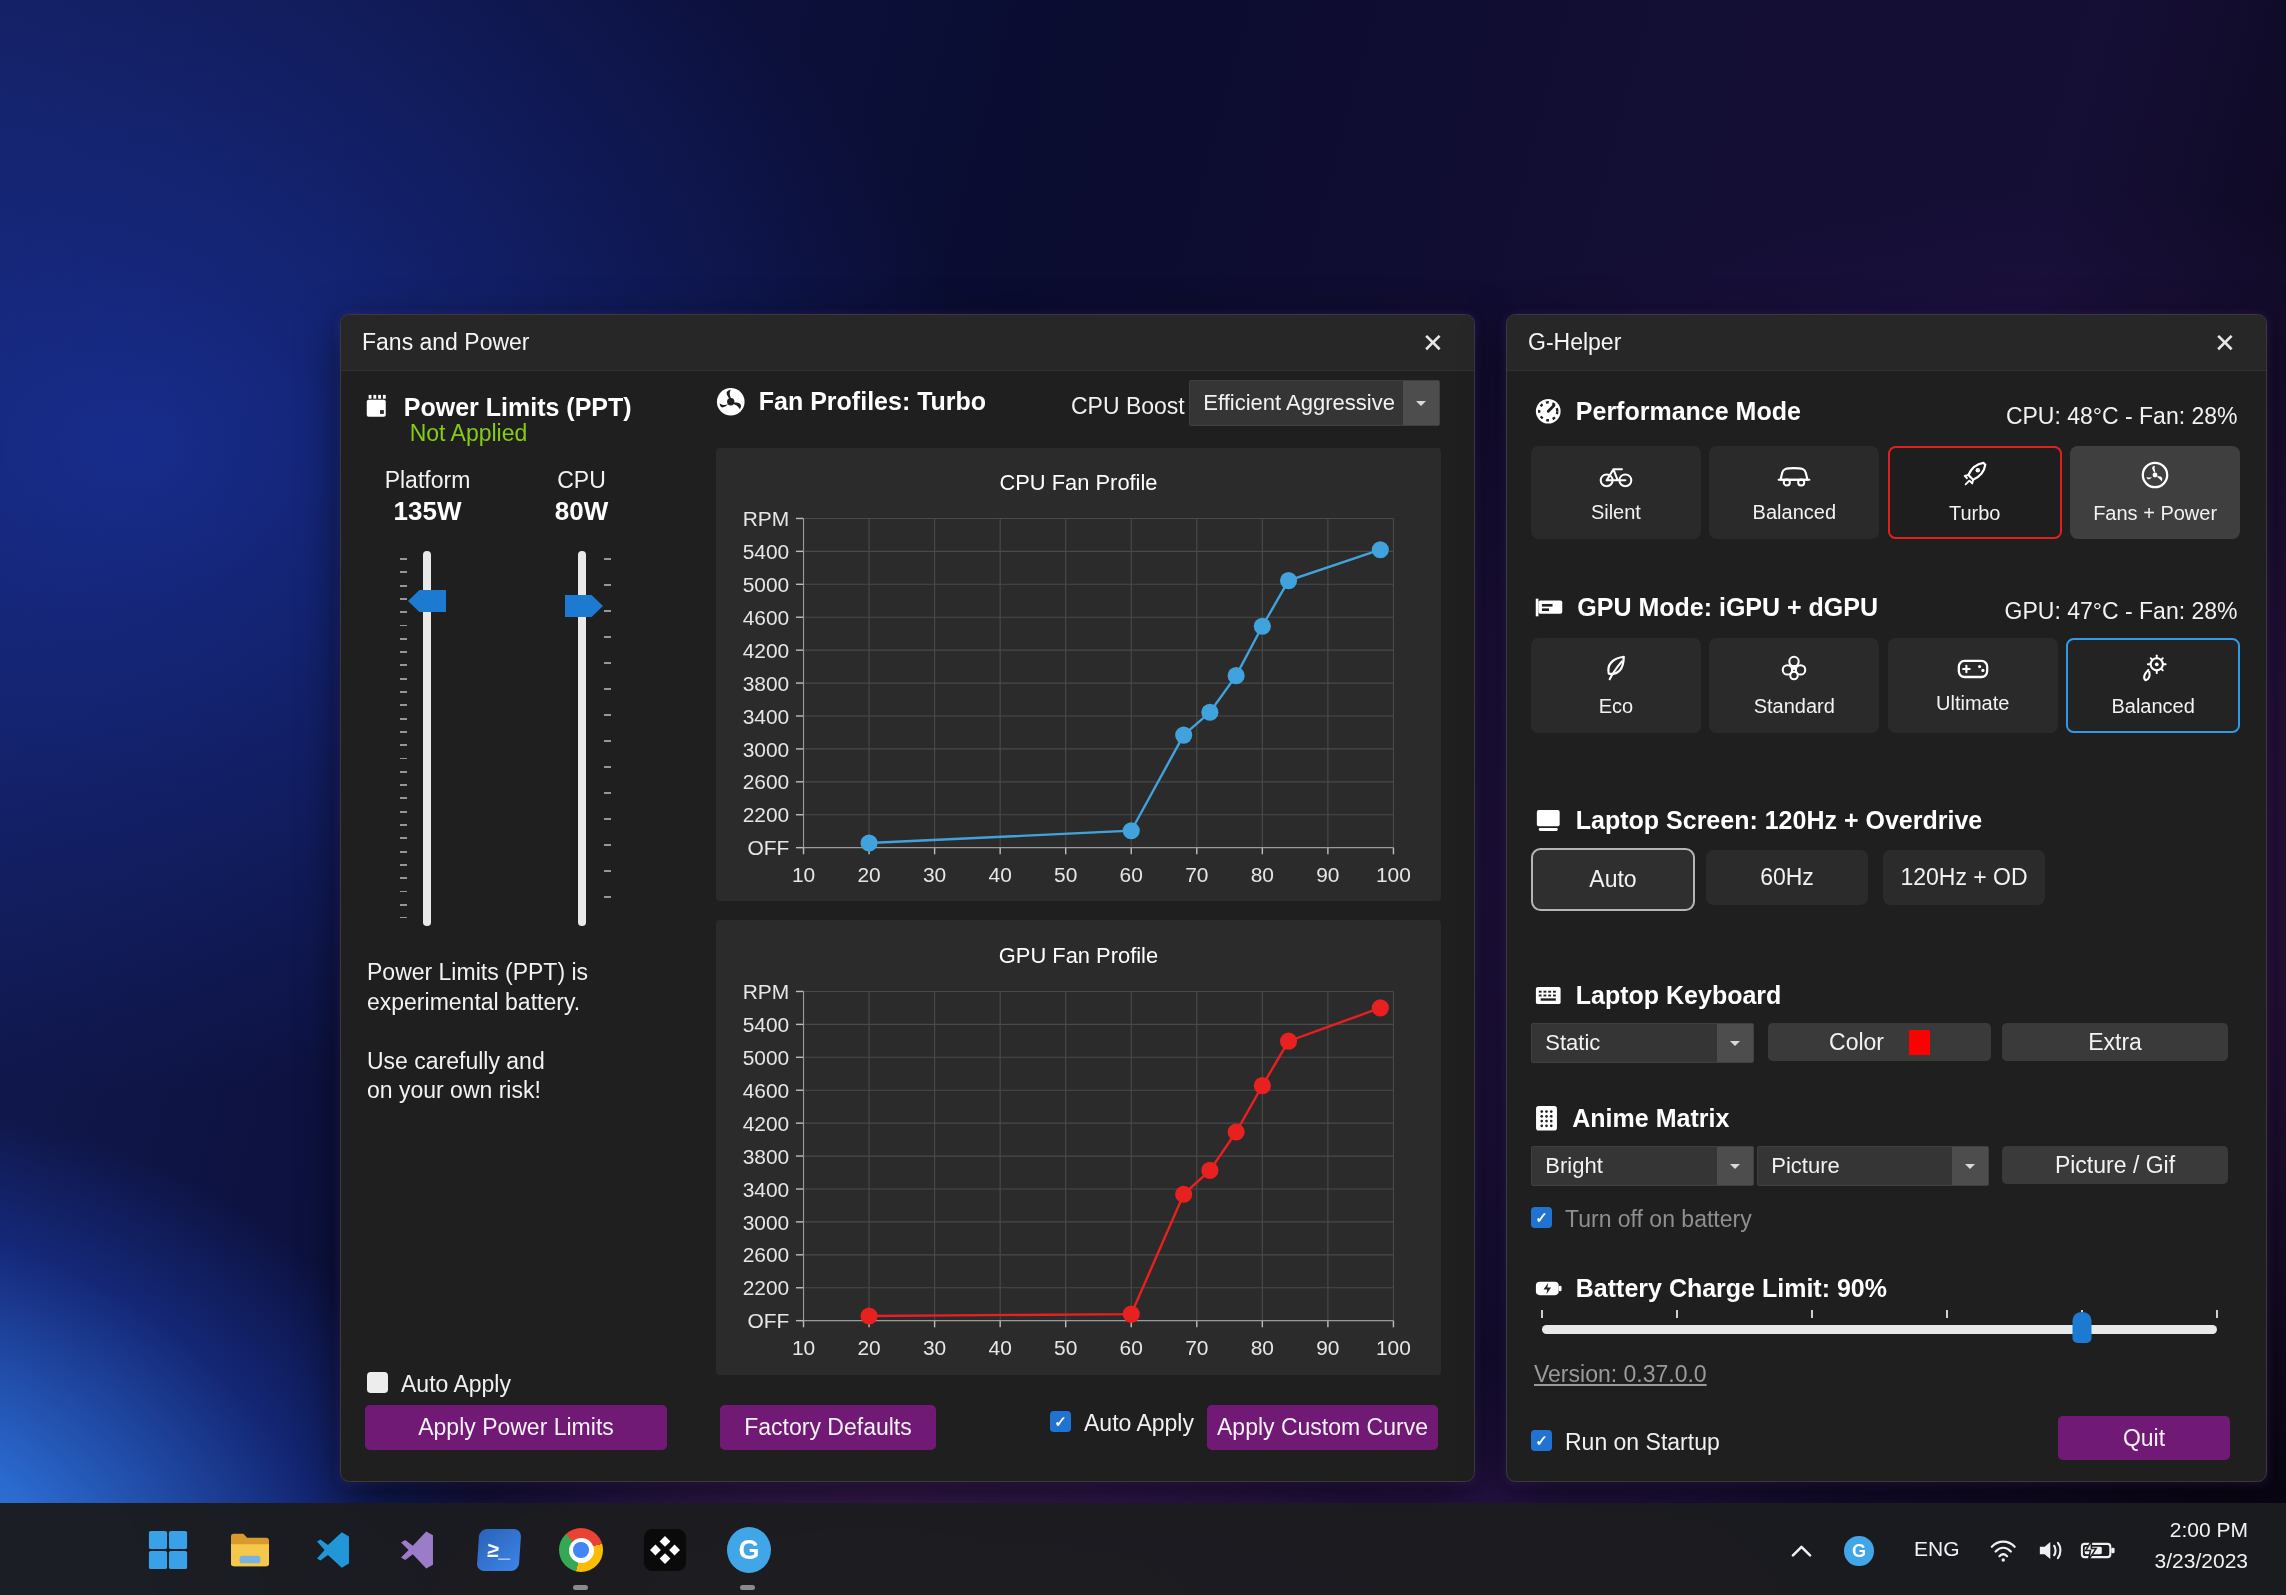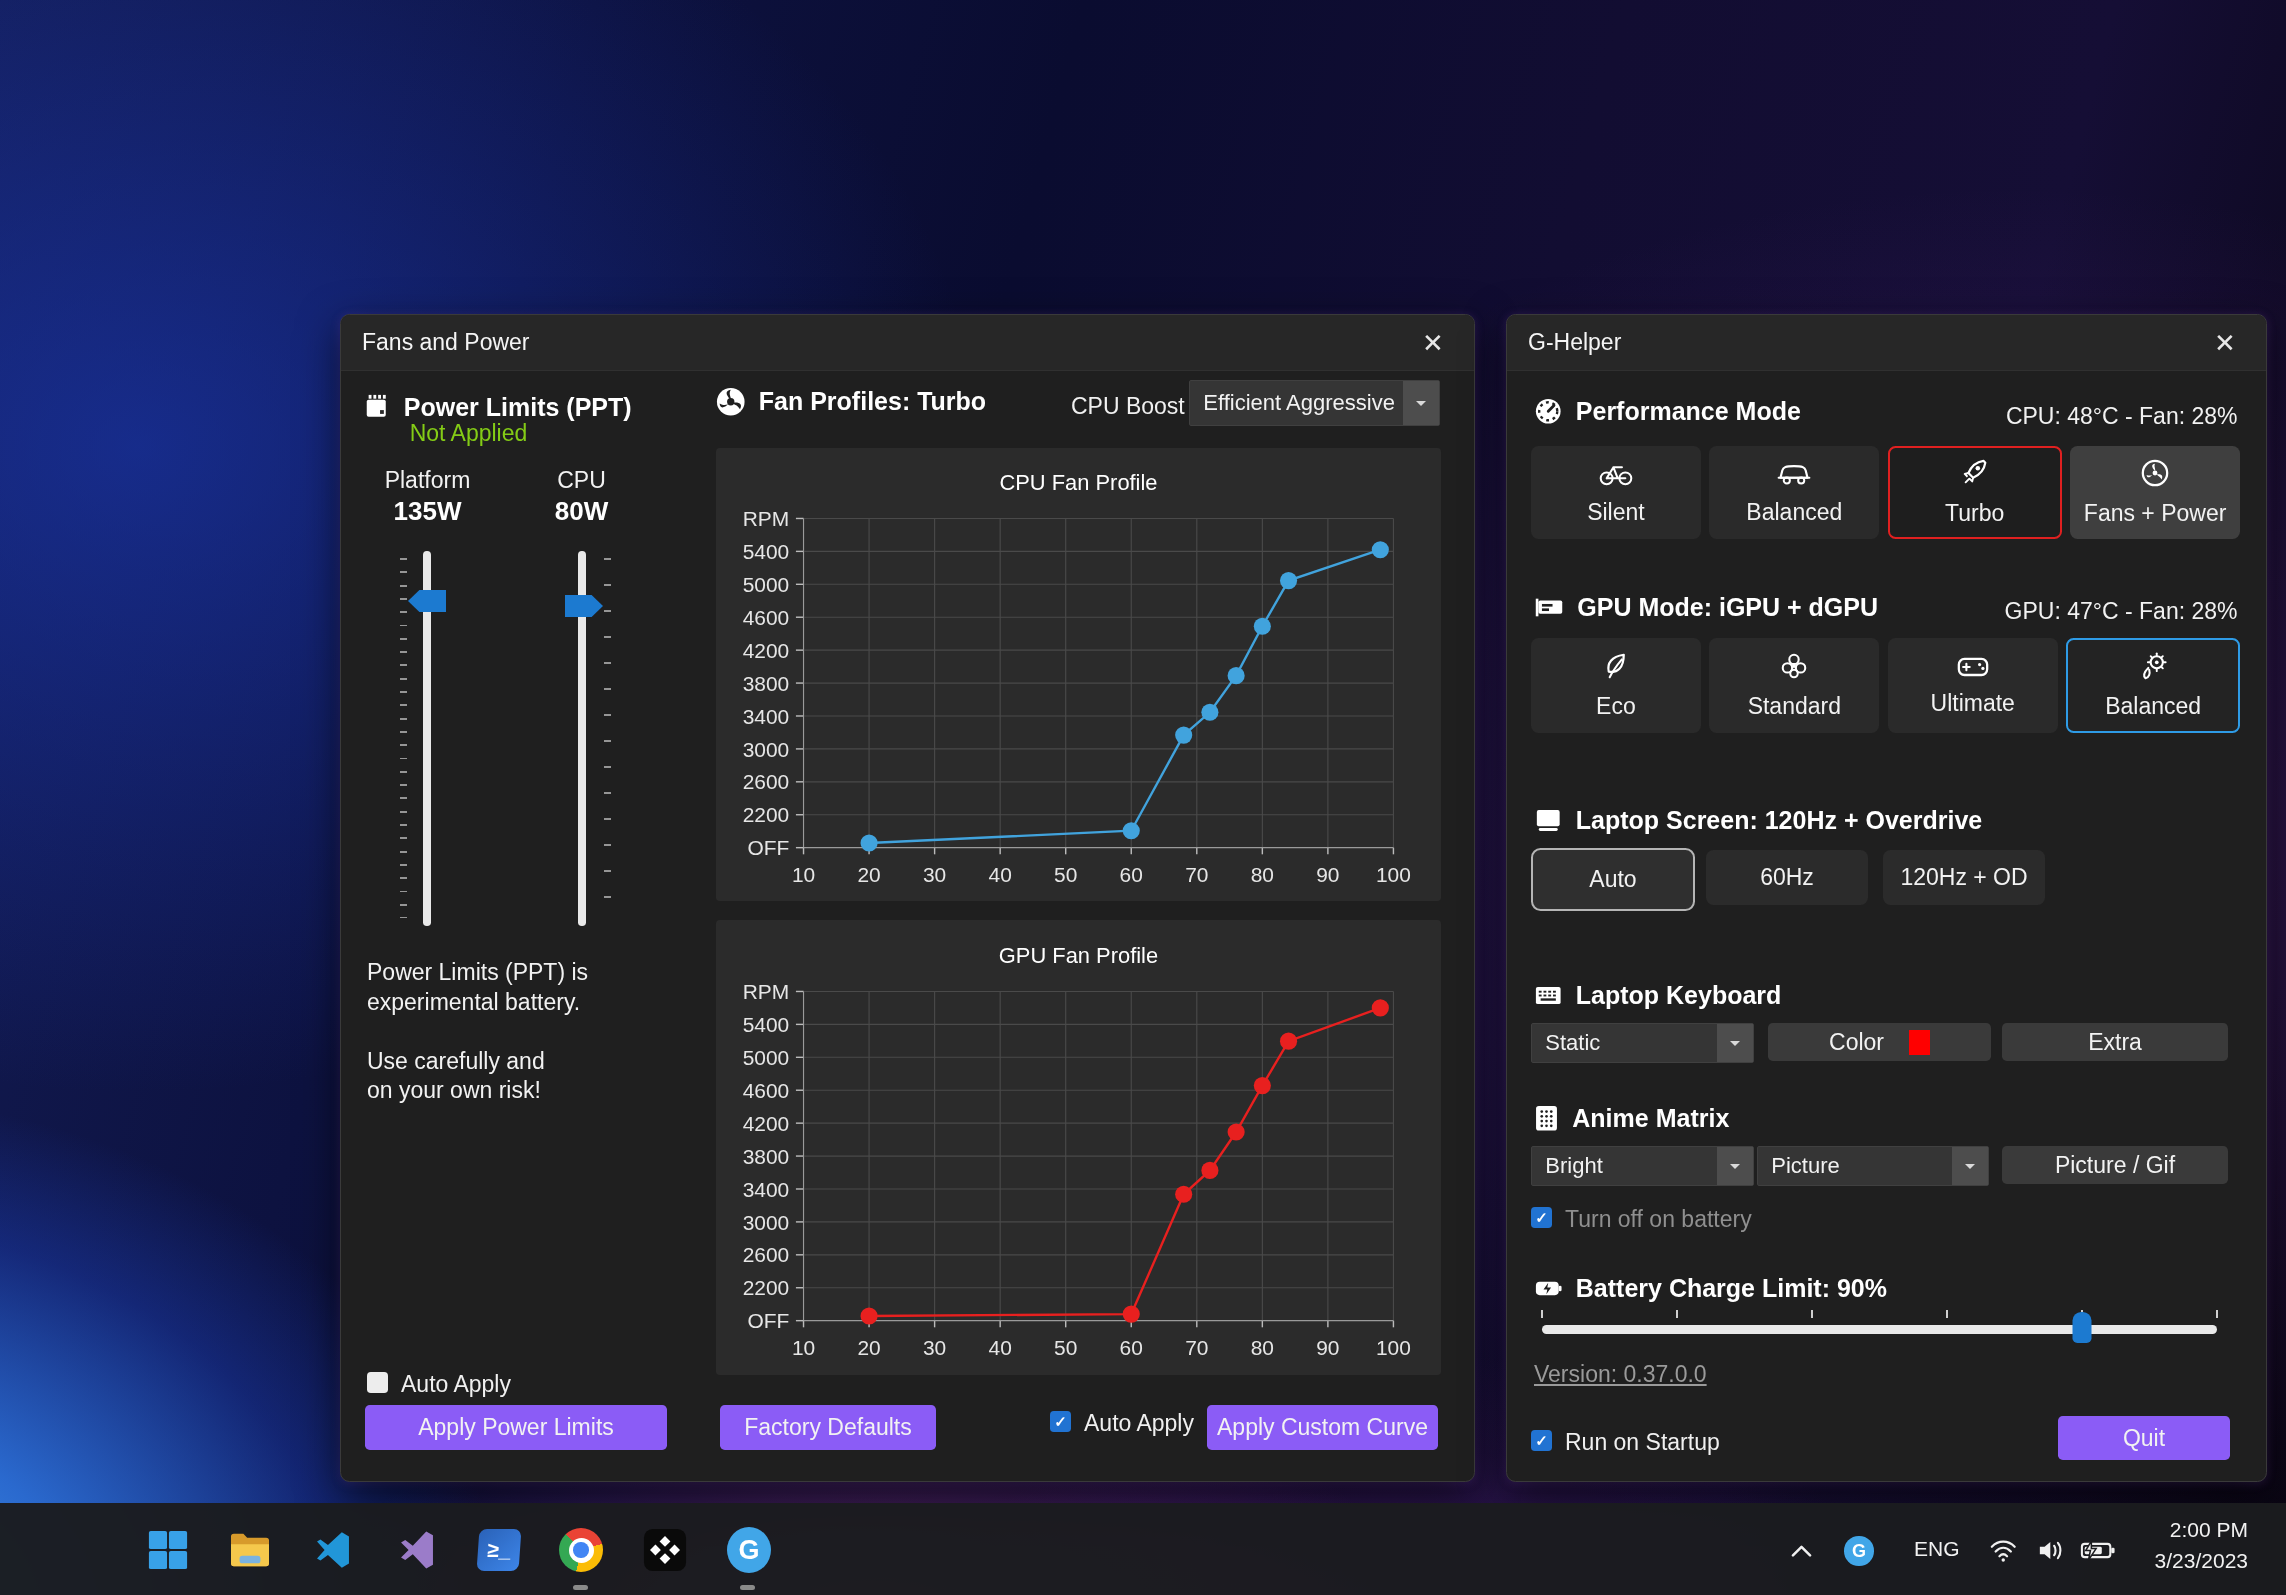--- a/index.html
+++ b/index.html
@@ -16,38 +16,38 @@
   }
   .window{position:absolute;background:#1f1f1f;border:1px solid #3a3a3a;border-radius:9.5px;
     box-shadow:0 13.3px 42px rgba(0,0,0,.6), 0 1.9px 9.5px rgba(140,80,210,.25);}
   .titlebar{position:absolute;left:0;top:0;right:0;height:55px;background:#272727;
     border-radius:8.6px 8.6px 0 0;border-bottom:1px solid #303030;}
   .titlebar .title{position:absolute;left:21px;top:0;height:55px;display:flex;align-items:center;font-size:23px;color:#f5f5f5;}
   .win-close{position:absolute;top:12.4px;right:25px;width:32px;height:32px;display:flex;align-items:center;justify-content:center;
     font-size:26px;color:#e8e8e8;cursor:pointer;font-weight:300;}
   .sec-head{position:absolute;display:flex;align-items:center;gap:13.3px;font-weight:bold;font-size:25px;color:#fff;white-space:nowrap;}
   .sec-status{position:absolute;font-size:23px;color:#f2f2f2;white-space:nowrap;}
-  .btn{position:absolute;background:#8b5cf6;border-radius:4.8px;display:flex;align-items:center;justify-content:center;
+  .btn{position:absolute;background:#701a75;border-radius:4.8px;display:flex;align-items:center;justify-content:center;
     font-size:23px;color:#f2f2f2;cursor:pointer;}
   .cb{position:absolute;width:21px;height:21px;border-radius:3.8px;background:#ededed;cursor:pointer;}
   .cb.checked{background:#2173d2;display:flex;align-items:center;justify-content:center;}
   .cb.checked::after{content:"✓";font-size:15px;color:#fff;font-weight:bold;}
   .cb-label{position:absolute;font-size:23px;color:#f0f0f0;white-space:nowrap;}
   .dd{position:absolute;display:flex;background:#353535;border:1px solid #404040;border-radius:1.9px;cursor:pointer;}
   .dd .val{flex:1;padding:0 13.3px;display:flex;align-items:center;font-size:22px;color:#f2f2f2;white-space:nowrap;overflow:hidden;}
   .dd .arrow{width:36px;background:#4d4d4d;display:flex;align-items:center;justify-content:center;}
   .dd .arrow::after{content:"";border:5.7px solid transparent;border-top-color:#dadada;margin-top:6.7px;}
   .chart-panel{position:absolute;background:#2b2b2b;border-radius:3.8px;}
   .chart-panel svg{width:100%;height:100%;display:block;}
   .vtrack{position:absolute;width:7.6px;background:#e9e9e9;border-radius:3.8px;}
   .vthumb{position:absolute;width:38px;height:22px;background:#1c7ad0;cursor:pointer;}
   .vticks{position:absolute;width:7.6px;}
   .mode-row{position:absolute;display:flex;gap:8.6px;}
   .mode{flex:1;background:#2a2a2a;border-radius:7.6px;display:flex;flex-direction:column;align-items:center;justify-content:center;
-    gap:11.4px;font-size:23px;color:#f2f2f2;cursor:pointer;}
+    gap:11.4px;font-size:20px;color:#f2f2f2;cursor:pointer;}
   .mode.sel-red{background:#1e1e1e;border:2.9px solid #e02020;}
   .mode.sel-blue{background:#232323;border:2.9px solid #2e9be6;}
   .mode.lighter{background:#3f3f3f;}
   .opt-btn{position:absolute;background:#2b2b2b;border-radius:7.6px;display:flex;align-items:center;justify-content:center;
     font-size:23px;color:#f2f2f2;cursor:pointer;}
   .opt-btn.sel{background:#2f2f2f;border:2.9px solid #b5b5b5;border-radius:9.5px;}
   .link{position:absolute;font-size:23px;color:#9a9a9a;text-decoration:underline;cursor:pointer;}
   .gray-label{color:#8f8f8f;}
   
   .bslider-track{position:absolute;height:8.6px;background:#e9e9e9;border-radius:4.8px;}

